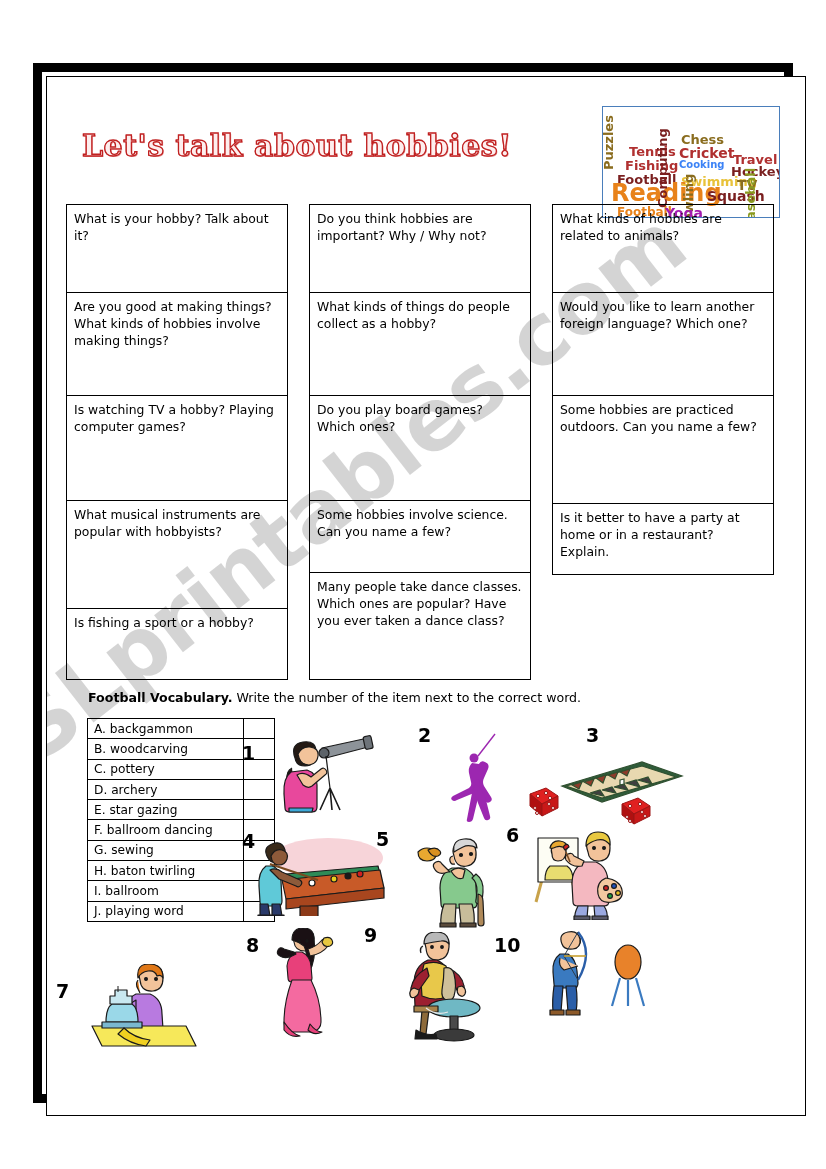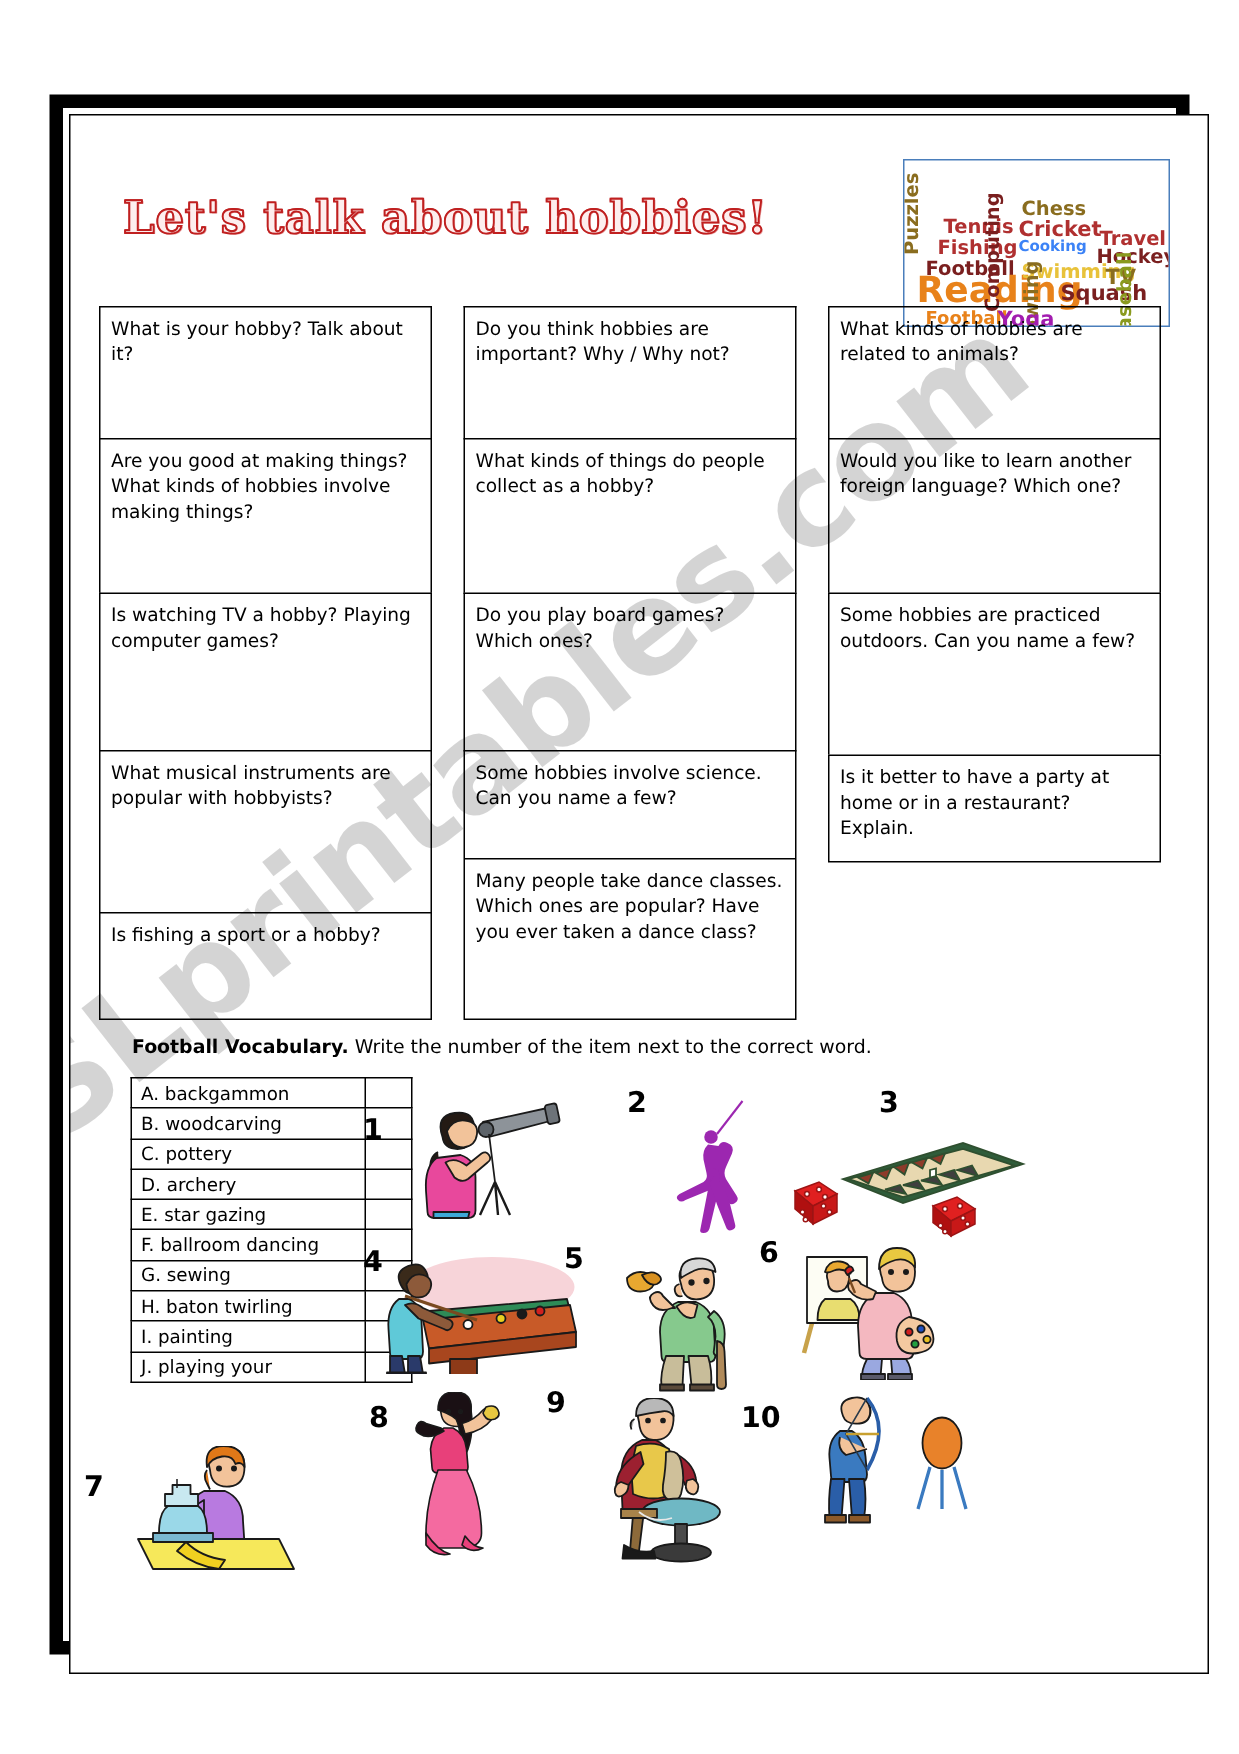--- a/index.html
+++ b/index.html
@@ -271,25 +271,25 @@
         </tr>
         <tr>
           <td>G.  sewing</td>
           <td class="answer-blank"></td>
         </tr>
         <tr>
           <td>H.  baton twirling</td>
           <td class="answer-blank"></td>
         </tr>
         <tr>
-          <td>I.   painting</td>
-          <td class="answer-blank"></td>
-        </tr>
-        <tr>
-          <td>J.  playing your</td>
+          <td>I.   ballroom</td>
+          <td class="answer-blank"></td>
+        </tr>
+        <tr>
+          <td>J.  playing word</td>
           <td class="answer-blank"></td>
         </tr>
       </tbody>
   </table>
 
   <div id="picture-bank">
       <div class="pic-item">
         <div class="pic-num" style="left: 196px; top: 36px;">1</div>
         <div class="pic-art" style="left: 218px; top: 22px;">
           <svg viewBox="0 0 115 85" width="115" height="85">

